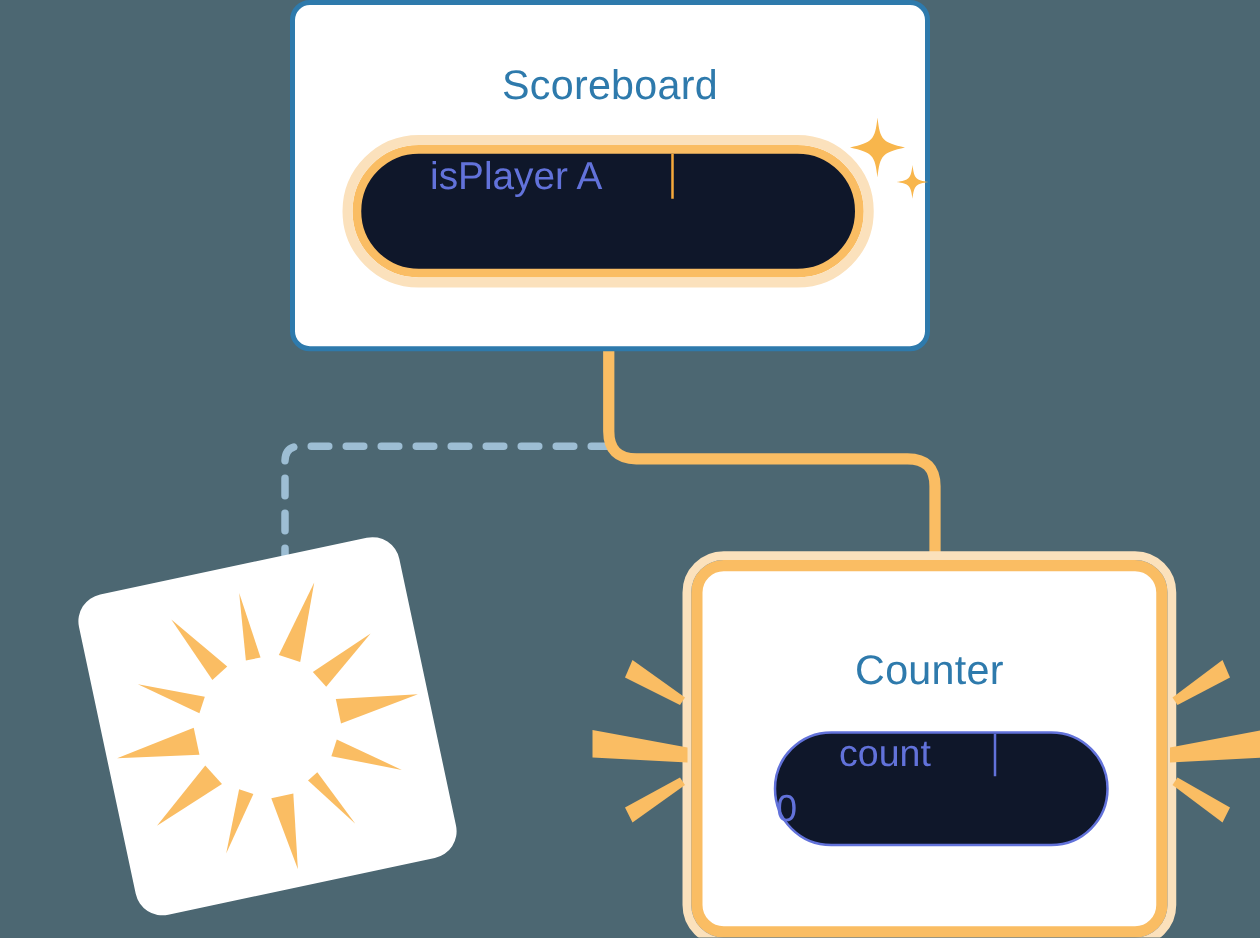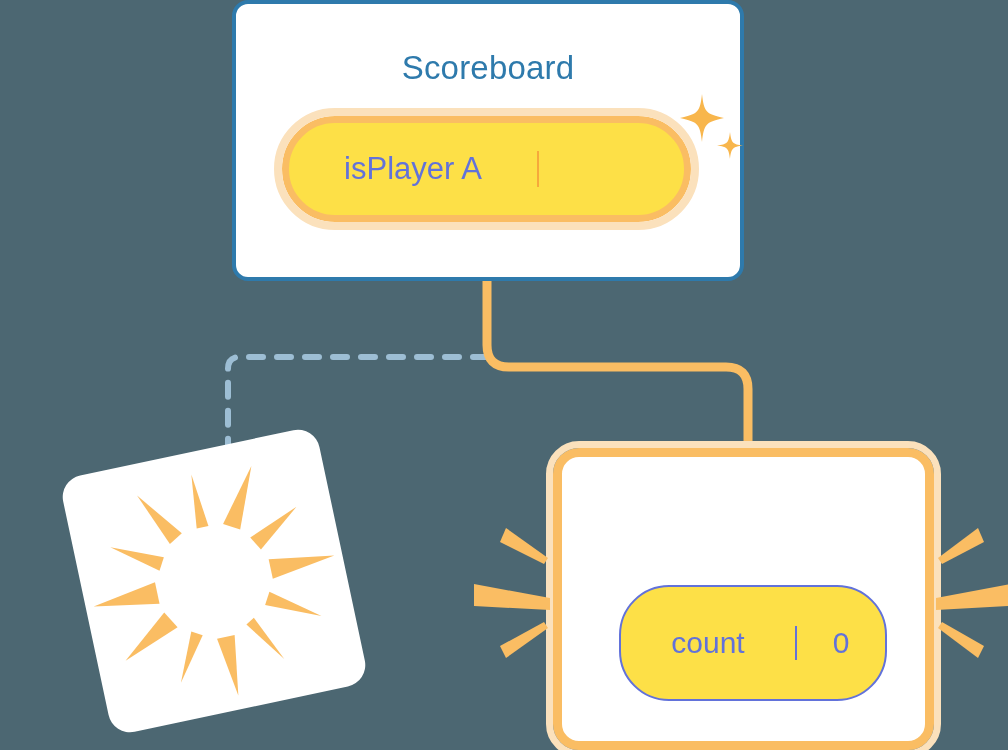--- a/index.html
+++ b/index.html
@@ -84,23 +84,23 @@
     letter-spacing: 0.2px;
     white-space: nowrap;
   }
   #scoreboard-card .card-title { top: 45px; }
   #counter-card  .card-title { top: 60px; }
 
   
   .pill {
     position: absolute;
     display: flex;
-    align-items: center;
+    align-items: flex-start;
     box-sizing: border-box;
-    background: #fde047;
+    background: #0f172a;
   }
   .pill-key, .pill-val {
     display: flex;
     align-items: center;
     justify-content: center;
     box-sizing: border-box;
     white-space: nowrap;
   }
 
   
@@ -125,23 +125,24 @@
     color: #5866d9;
     font-size: 32px;
     font-weight: 700;
   }
 
   
   #counter-pill {
     left: 57px;
     top: 128px;
     width: 268px;
-    height: 116px;
+    height: 92px;
     border: 2px solid #6272da;
     border-radius: 50px;
+    flex-direction: column;
   }
   #counter-pill .pill-key {
     width: 176px;
     border-right: 2px solid #6272da;
     color: #6272da;
     font-size: 30px;
     font-weight: 400;
   }
   #counter-pill .pill-val {
     flex: 1;
@@ -174,20 +175,21 @@
 
   <div class="card" id="scoreboard-card">
     <div class="card-title">Scoreboard</div>
 
     <div class="pill" id="scoreboard-pill">
       <div class="pill-key">isPlayer A</div>
     </div>
   </div>
 
   <div class="card" id="counter-card">
+    <div class="card-title">Counter</div>
 
     <div class="pill" id="counter-pill">
       <div class="pill-key">count</div>
       <div class="pill-val">0</div>
     </div>
   </div>
 
   <div class="card" id="blank-card"></div>
 
   <svg class="deco" id="sparkle-cluster" viewBox="0 0 80 76">

